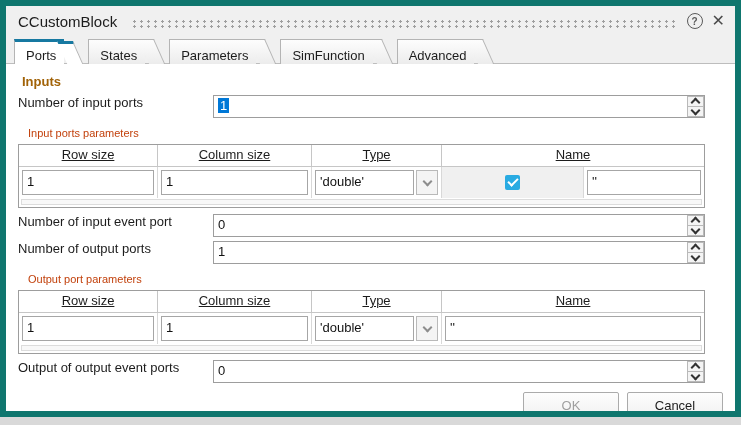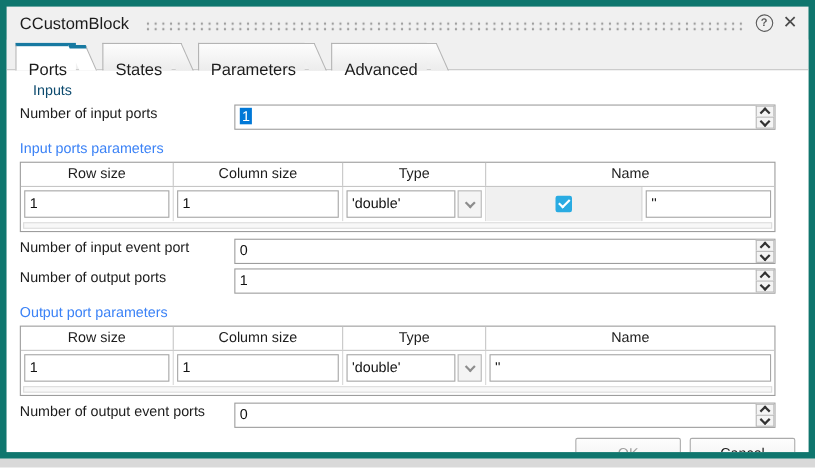--- a/index.html
+++ b/index.html
@@ -20,38 +20,38 @@
     font-size:10px;font-weight:bold;color:#5a5a5a;display:flex;align-items:center;justify-content:center;
     margin-right:9px;cursor:default;box-sizing:border-box;background:transparent;
   }
   .close-btn{font-size:16px;color:#4a4a4a;line-height:16px;cursor:default;}
   
   .tabbar{
     display:flex;align-items:flex-end;height:27px;padding-left:8px;
     border-bottom:1px solid #bdbdbd;background:#f0f0f0;
   }
   .tab{
-    position:relative;height:25px;line-height:24px;padding:12px 8px 0 11px;margin-right:24px;
-    font-size:15px;color:#1c1c1c;background:linear-gradient(#fdfdfd,#ececec);
+    position:relative;height:25px;line-height:24px;padding:4px 8px 0 11px;margin-right:24px;
+    font-size:13px;color:#1c1c1c;background:linear-gradient(#fdfdfd,#ececec);
     border:1px solid #b4b4b4;border-right:none;border-bottom:none;
     box-sizing:border-box;margin-bottom:-1px;z-index:1;white-space:nowrap;
   }
   .tab::after{
     content:"";position:absolute;top:-1px;bottom:0;right:-9px;width:16px;
     background:inherit;border-top:1px solid #b4b4b4;border-right:1px solid #b4b4b4;
     transform:skewX(24deg);transform-origin:top left;box-sizing:border-box;
   }
   .tab.active{
     background:#ffffff;border-top:3px solid var(--accent,#1779a1);line-height:20px;z-index:2;
   }
   .tab.active::after{border-top:3px solid var(--accent,#1779a1);}
   
   .content{background:#ffffff;height:calc(100% - 57px);box-sizing:border-box;padding:2px 30px 0 12px;}
-  .section-heading{font-size:13px;font-weight:normal;color:#0c4a6e;margin:8px 0 6px 12px;}
-  .sublabel{font-size:13px;color:#3b82f6;margin:9px 0 5px 0;}
+  .section-heading{font-size:13px;font-weight:bold;color:#a16207;margin:8px 0 6px 4px;}
+  .sublabel{font-size:11px;color:#c2410c;margin:9px 0 5px 10px;}
   .formrow{display:flex;align-items:flex-start;margin:3px 0 4px 0;}
   .formrow .flabel{width:195px;font-size:13px;color:#1c1c1c;flex:none;}
   
   .spinbox{flex:1;height:23px;display:flex;border:1px solid #9d9d9d;background:#fff;box-sizing:border-box;}
   .spin-text{flex:1;font-size:13px;color:#111;padding:2px 0 0 4px;overflow:hidden;white-space:nowrap;}
   .spin-text .sel{background:#0078d7;color:#fff;padding:0 2px;}
   .spin-btns{width:17px;display:flex;flex-direction:column;flex:none;}
   .spin-btn{
     flex:1;display:flex;align-items:center;justify-content:center;
     background:#f4f4f4;border:1px solid #b9b9b9;box-sizing:border-box;
@@ -59,21 +59,21 @@
   .spin-btn.up{border-bottom:none;}
   .chev{display:inline-block;width:5px;height:5px;border:solid #323232;border-width:2px 2px 0 0;}
   .chev.up{transform:rotate(-45deg);margin-top:2px;}
   .chev.down{transform:rotate(135deg);margin-bottom:2px;}
   .chev.gray{border-color:#8d8d8d;width:5px;height:5px;}
   
   .ptable{border:1px solid #9d9d9d;background:#fff;}
   .thead{display:flex;height:21px;border-bottom:1px solid #c6c6c6;}
   .th{
     font-size:13px;color:#1c1c1c;text-align:center;line-height:20px;
-    border-right:1px solid #c6c6c6;box-sizing:border-box;overflow:hidden;white-space:nowrap;
+    border-right:1px solid #c6c6c6;box-sizing:border-box;overflow:hidden;white-space:nowrap;text-decoration:underline;
   }
   .th:last-child,.td:last-child{border-right:none;}
   .trow{display:flex;height:31px;}
   .td{
     display:flex;align-items:center;padding:0 3px;box-sizing:border-box;
     border-right:1px solid #d8d8d8;
   }
   .td .cellfield{
     flex:1;height:25px;border:1px solid #a6a6a6;background:#fff;
     font-size:13px;color:#111;padding:3px 0 0 4px;box-sizing:border-box;white-space:nowrap;overflow:hidden;
@@ -115,20 +115,21 @@
     <span class="title">CCustomBlock</span>
     <div class="drag-dots"></div>
     <div class="help-btn">?</div>
     <div class="close-btn">✕</div>
   </div>
 
   <div class="tabbar">
     <div class="tab active">Ports</div>
     <div class="tab">States</div>
     <div class="tab">Parameters</div>
+    <div class="tab">SimFunction</div>
     <div class="tab">Advanced</div>
   </div>
 
   <div class="content">
 
     <div class="section-heading">Inputs</div>
 
     <div class="formrow">
       <span class="flabel">Number of input ports</span>
       <div class="spinbox">
@@ -230,21 +231,21 @@
             </div>
         </div>
         <div class="td c-name">
             <div class="cellfield">''</div>
           </div>
       </div>
       <div class="table-strip"></div>
     </div>
 
     <div class="formrow" style="margin-top:6px;">
-      <span class="flabel">Number of output event ports</span>
+      <span class="flabel">Output of output event ports</span>
       <div class="spinbox">
         <div class="spin-text"><span>0</span></div>
         <div class="spin-btns">
           <div class="spin-btn up">
               <i class="chev up"></i>
             </div>
           <div class="spin-btn">
               <i class="chev down"></i>
             </div>
         </div>

